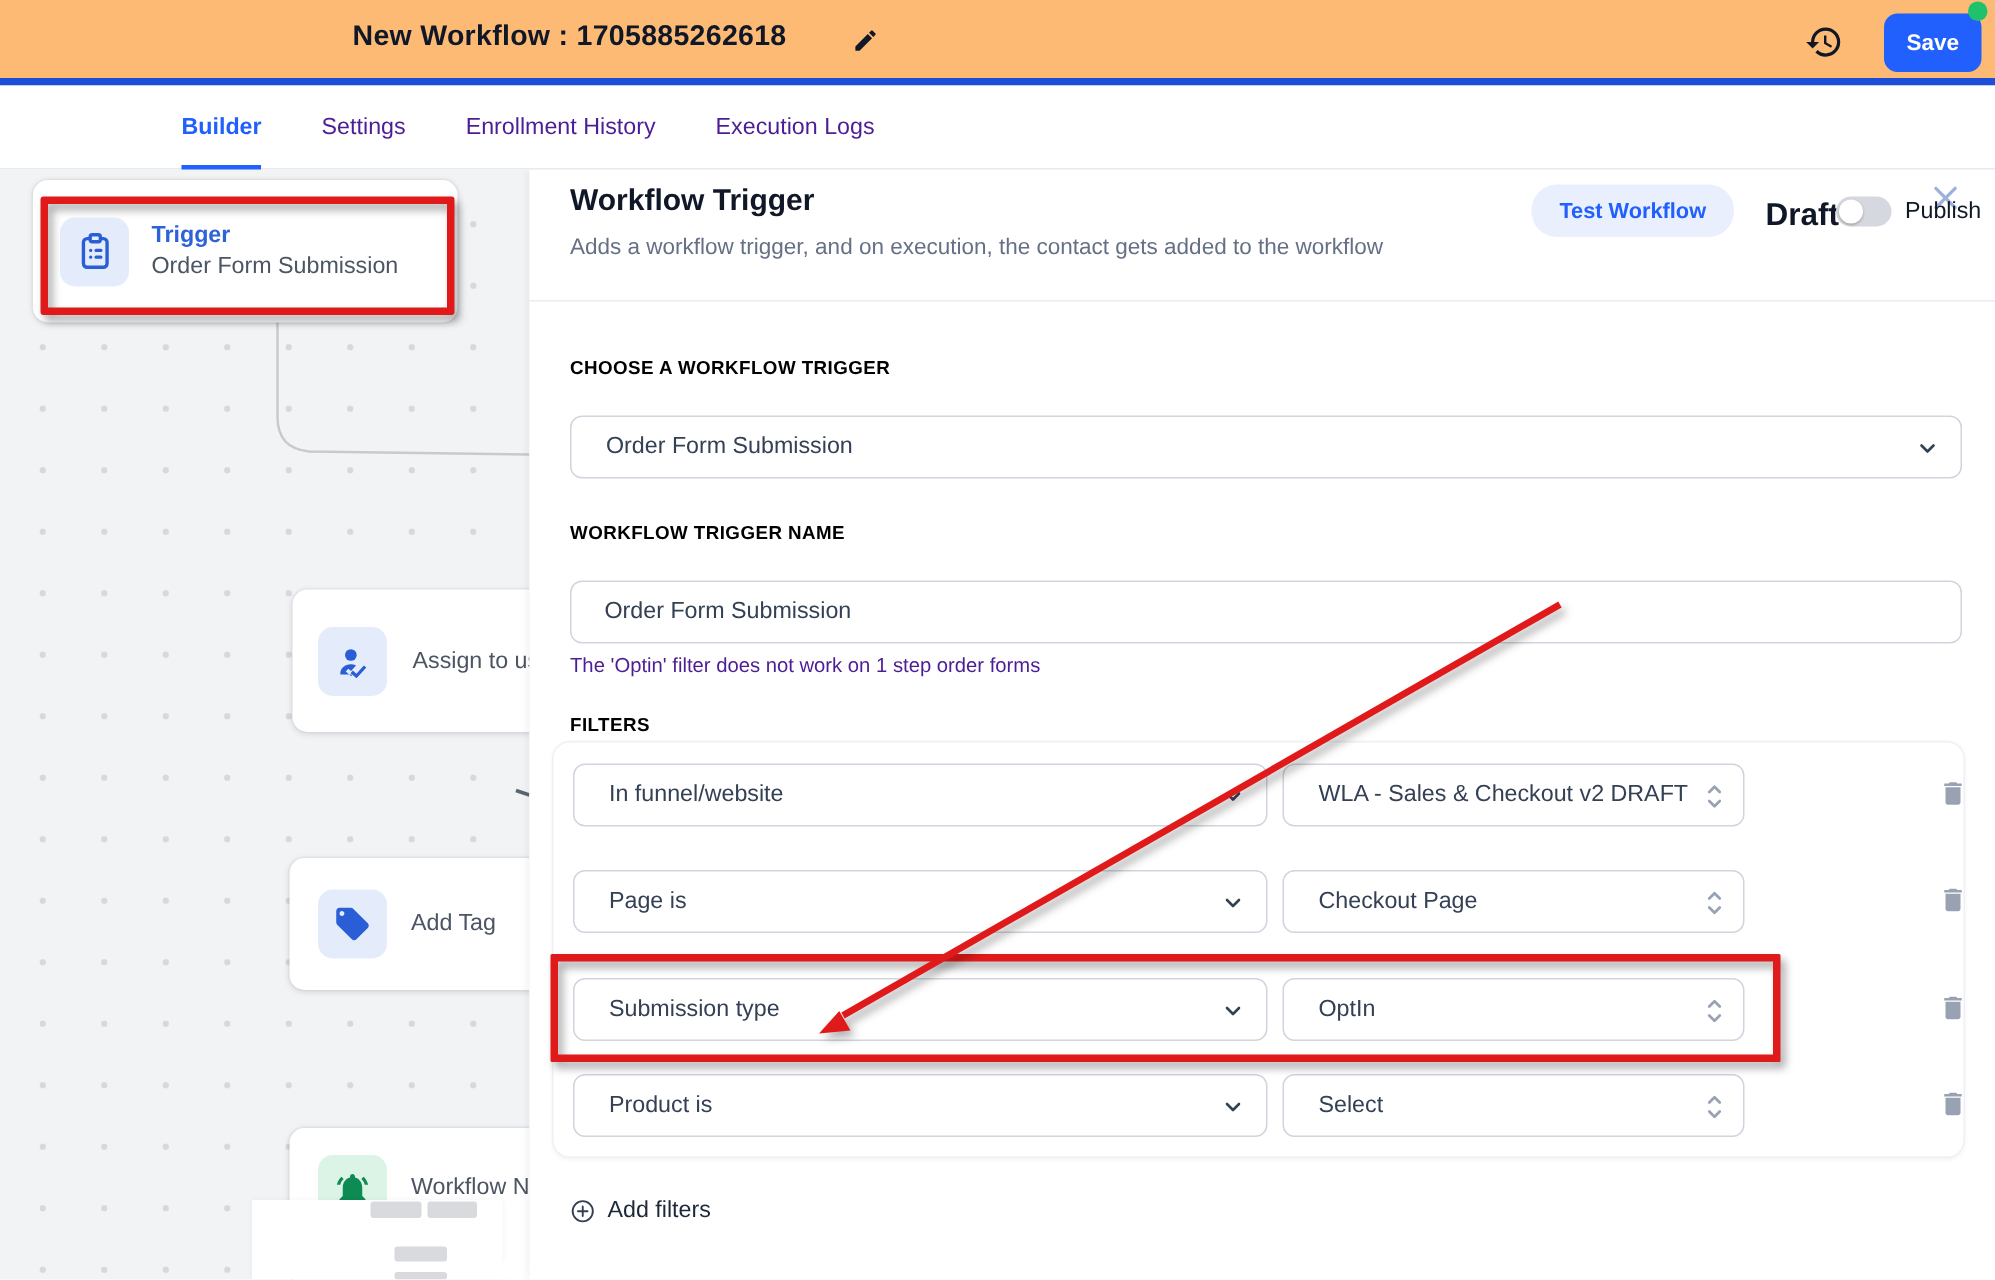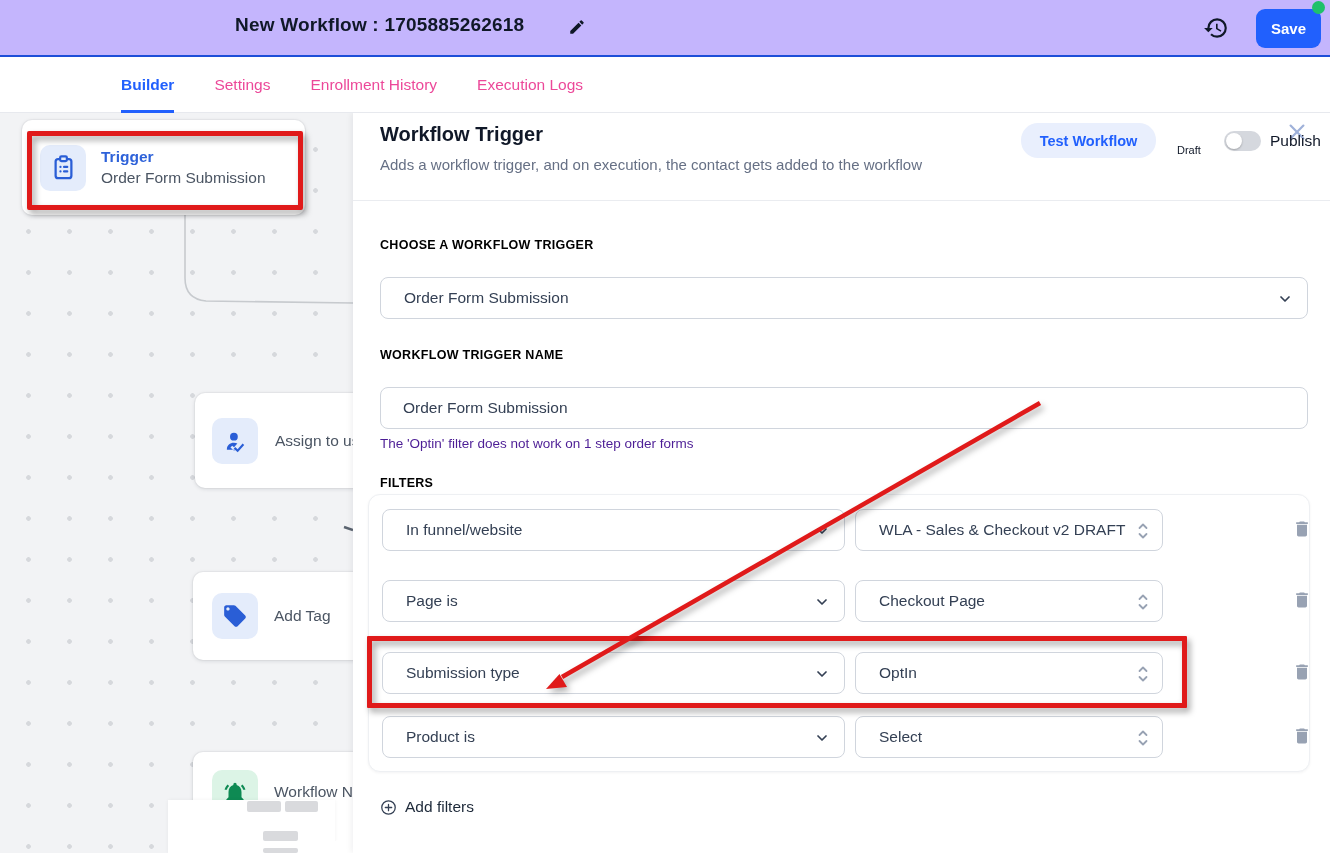--- a/index.html
+++ b/index.html
@@ -1,41 +1,41 @@
 <!DOCTYPE html>
 <html><head>
 <meta charset="utf-8">
 <style>
   * { margin:0; padding:0; box-sizing:border-box; }
   html,body { width:1330px; height:853px; overflow:hidden; background:#fff;
     font-family:"Liberation Sans", sans-serif; }
 
   
-  .topbar { position:absolute; left:0; top:0; width:1330px; height:57px; background:#c4b5fd;
-    border-bottom:2px solid #1d4ed8; z-index:30; }
+  .topbar { position:absolute; left:0; top:0; width:1330px; height:57px; background:#fdba74;
+    border-bottom:5px solid #1d4ed8; z-index:30; }
   .wf-title { position:absolute; left:235px; top:14px; font-size:19px; font-weight:700; color:#101828; letter-spacing:.2px; }
   .edit-pencil { position:absolute; left:568px; top:18px; width:18px; height:18px; color:#101828; cursor:pointer; }
   .history-btn { position:absolute; left:1203px; top:15px; width:26px; height:26px; color:#101828; cursor:pointer; }
   .save-btn { position:absolute; left:1256px; top:9px; width:65px; height:39px; background:#2160fd;
     border:none; border-radius:9px; color:#fff; font-size:15px; font-weight:700; cursor:pointer;
     font-family:"Liberation Sans",sans-serif; }
   .save-dot { position:absolute; left:1312px; top:1px; width:13px; height:13px; border-radius:50%; background:#1fc16b; }
 
   
   .tabbar { position:absolute; left:0; top:57px; width:1330px; height:56px; background:#fff;
     border-bottom:1px solid #e7e9ee; z-index:30; }
   .tabs { position:absolute; left:121px; top:0; height:56px; display:flex; gap:40px; }
-  .tab { height:56px; display:flex; align-items:center; font-size:15.5px; color:#ec4899;
+  .tab { height:56px; display:flex; align-items:center; font-size:15.5px; color:#4c1d95;
     font-weight:500; cursor:pointer; position:relative; }
   .tab.active { color:#2160fd; font-weight:700; }
   .tab.active::after { content:""; position:absolute; left:0; right:0; bottom:0; height:3px; background:#2160fd; }
   .test-wf-btn { position:absolute; left:1021px; top:66px; width:135px; height:35px; background:#e9effd;
     border:none; border-radius:17px; color:#2160fd; font-size:14.5px; font-weight:700; cursor:pointer;
     font-family:"Liberation Sans",sans-serif; }
-  .draft-label { position:absolute; left:1177px; top:75px; font-size:11px; color:#101828; font-weight:400;margin-top:12px; }
+  .draft-label { position:absolute; left:1177px; top:75px; font-size:21px; color:#101828; font-weight:700; }
   .toggle { position:absolute; left:1224px; top:74px; width:37px; height:20px; background:#d5d8de;
     border-radius:11px; cursor:pointer; }
   .toggle-knob { position:absolute; left:2px; top:2px; width:16px; height:16px; background:#fff;
     border-radius:50%; box-shadow:0 1px 2px rgba(0,0,0,.25); }
   .publish-label { position:absolute; left:1270px; top:75px; font-size:15.5px; color:#101828; font-weight:500; }
 
   
   .canvas { position:absolute; left:0; top:113px; width:353px; height:740px; overflow:hidden;
     background:#f2f3f5;
     background-image:radial-gradient(#d6d8dc 2.2px, transparent 2.3px);

